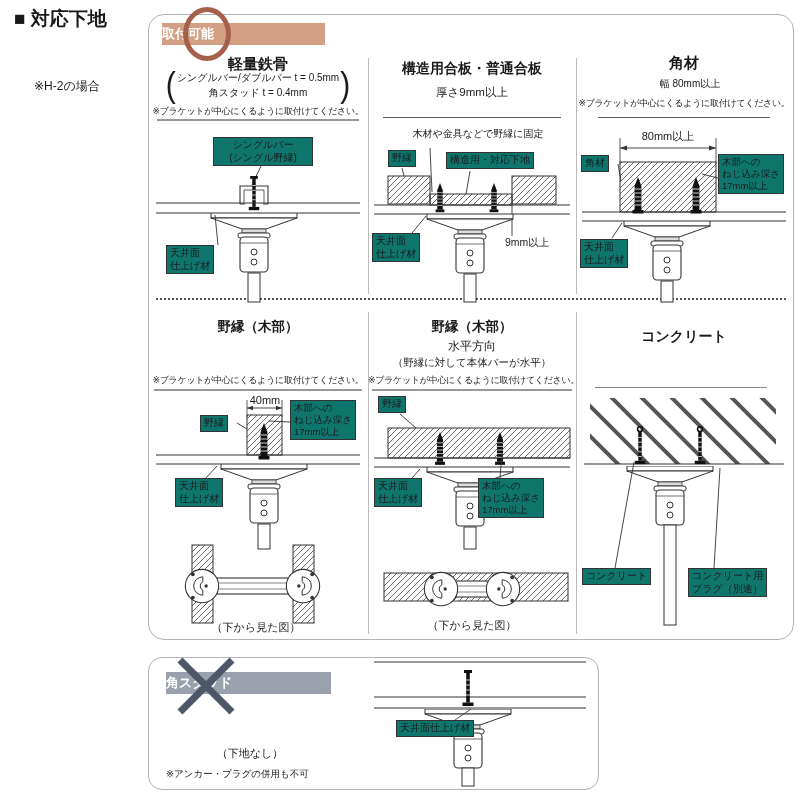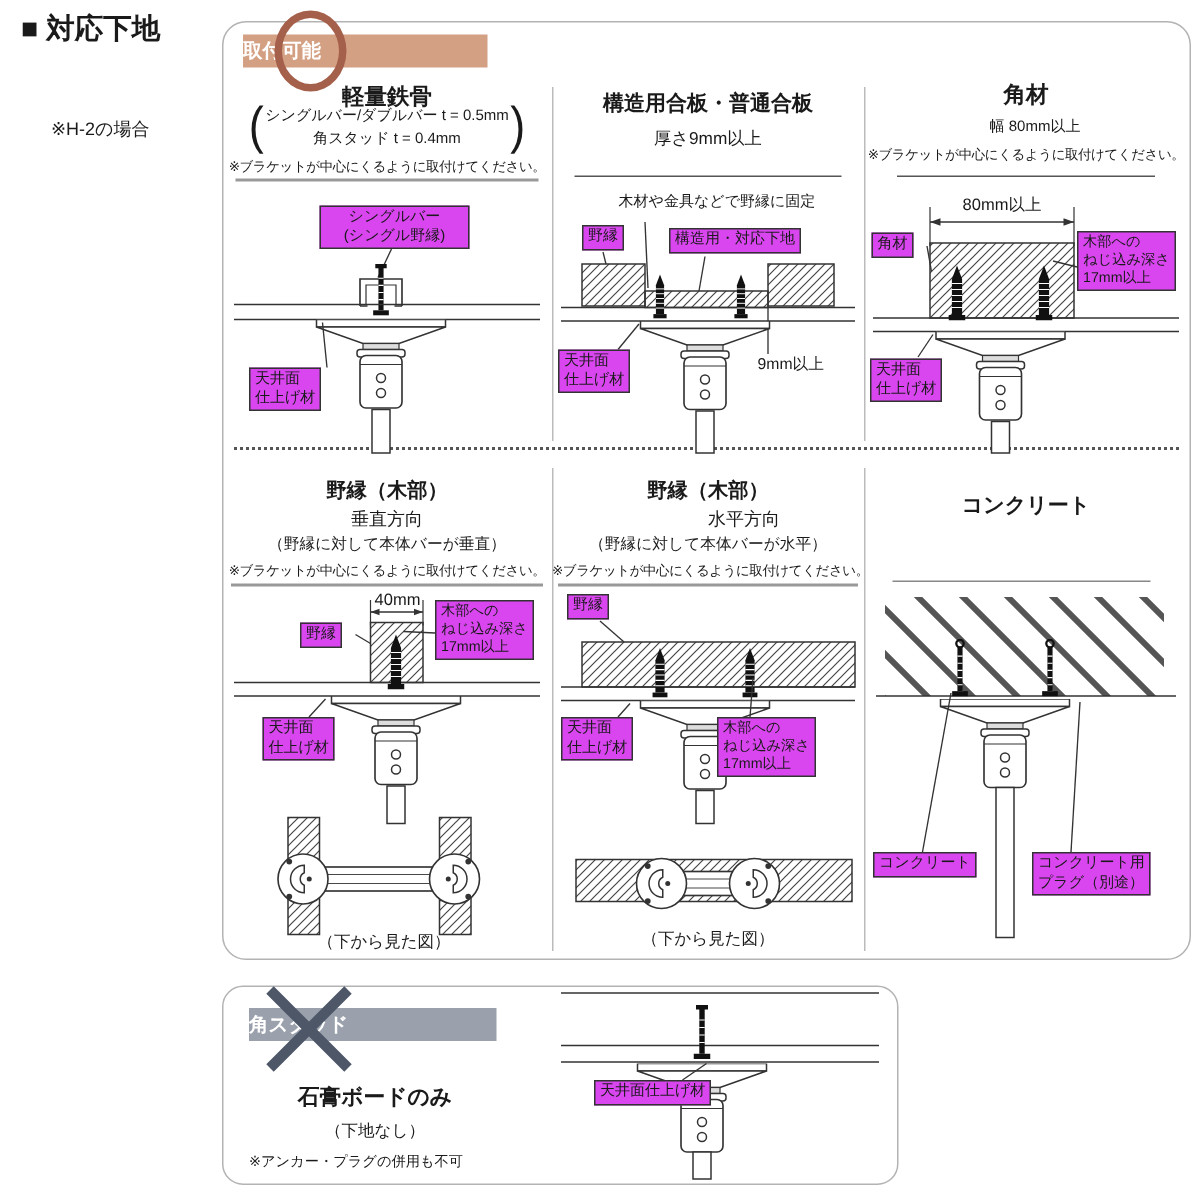--- a/index.html
+++ b/index.html
@@ -1,20 +1,20 @@
 <!DOCTYPE html>
 <html style="--banner_ok: #d4a083; --circle_ok: #a5604b; --banner_ng: #9aa1ac; --x_ng: #4d5768;"><head>
 <meta charset="utf-8">
 <style>
   html,body{margin:0;padding:0;background:#fff;}
   #stage{position:relative;width:800px;height:800px;background:#fff;overflow:hidden;
          font-family:"Liberation Sans","DejaVu Sans",sans-serif;color:#1a1a1a;}
   .abs{position:absolute;}
   .ctr{text-align:center;}
-  .lbl{position:absolute;border:1px solid #333;background:#d946ef;font-size:10px;line-height:1.25;
+  .lbl{position:absolute;border:1px solid #333;background:#0f766e;font-size:10px;line-height:1.25;
        padding:1px 3px;text-align:center;white-space:nowrap;z-index:3;}
   .lbl.left{text-align:left;}
   .txt{position:absolute;white-space:nowrap;z-index:3;}
   .hr{position:absolute;height:0;z-index:1;}
   .vline{position:absolute;width:1px;background:#bbb;z-index:1;}
   .panel-note{font-size:9px;letter-spacing:-0.3px;}
   svg.diag{position:absolute;z-index:2;overflow:visible;}
   .bigp{font-size:30px;font-weight:300;line-height:1;transform:scaleY(1.15);}
   .paren-flex{display:flex;align-items:center;justify-content:center;gap:1px;}
   .spec{font-size:10px;line-height:1.5;white-space:nowrap;}
@@ -172,22 +172,20 @@
   <div class="txt ctr" style="left:608px;top:129px;width:120px;font-size:11px;">80mm以上</div>
   <div class="lbl" style="left:581px;top:155px;">角材</div>
   <div class="lbl left" style="left:718px;top:154px;font-size:9.5px;">
     <span>木部への</span><br><span>ねじ込み深さ</span><br><span>17mm以上</span>
   </div>
   <div class="lbl left" style="left:580px;top:239px;">
     <span>天井面</span><br><span>仕上げ材</span>
   </div>
 
   <div class="txt ctr" style="left:148px;top:318px;width:220px;font-size:13.5px;font-weight:bold;">野縁（木部）</div>
-  <div class="txt ctr" style="left:148px;top:338px;width:220px;font-size:12px;">垂直方向</div>
-  <div class="txt ctr" style="left:148px;top:356px;width:220px;font-size:10.5px;">（野縁に対して本体バーが垂直）</div>
   <div class="txt ctr panel-note" style="left:148px;top:374px;width:220px;">※ブラケットが中心にくるように取付けてください。</div>
   <div class="hr" style="left:154px;top:389px;width:208px;border-top:2px solid #999;"></div>
 
   <svg class="diag" style="left:148px;top:392px;" width="220" height="248" viewBox="0 0 220 248">
     <path d="M99,16 H134" stroke="#333" stroke-width="0.9"></path>
     <polygon points="99,16 105,13.8 105,18.2" fill="#333"></polygon>
     <polygon points="134,16 128,13.8 128,18.2" fill="#333"></polygon>
     <path d="M99,8 V25 M134,8 V25" stroke="#333" stroke-width="0.8"></path>
     <path d="M89,31 L99,37" stroke="#333" stroke-width="0.9" fill="none"></path>
     <rect x="99" y="23" width="35" height="40" fill="url(#hatchW)" stroke="#333" stroke-width="1"></rect>
@@ -208,21 +206,21 @@
   <div class="lbl" style="left:200px;top:415px;">野縁</div>
   <div class="lbl left" style="left:290px;top:400px;font-size:9.5px;">
     <span>木部への</span><br><span>ねじ込み深さ</span><br><span>17mm以上</span>
   </div>
   <div class="lbl left" style="left:175px;top:478px;">
     <span>天井面</span><br><span>仕上げ材</span>
   </div>
   <div class="txt ctr" style="left:156px;top:620px;width:200px;font-size:11px;">（下から見た図）</div>
 
   <div class="txt ctr" style="left:368px;top:318px;width:208px;font-size:13.5px;font-weight:bold;">野縁（木部）</div>
-  <div class="txt ctr" style="left:368px;top:338px;width:208px;font-size:12px;padding-left:24px;">水平方向</div>
+  <div class="txt ctr" style="left:368px;top:338px;width:208px;font-size:12px;">水平方向</div>
   <div class="txt ctr" style="left:368px;top:356px;width:208px;font-size:10.5px;">（野縁に対して本体バーが水平）</div>
   <div class="txt ctr panel-note" style="left:368px;top:374px;width:208px;">※ブラケットが中心にくるように取付けてください。</div>
   <div class="hr" style="left:372px;top:389px;width:200px;border-top:2px solid #999;"></div>
 
   <svg class="diag" style="left:368px;top:392px;" width="208" height="248" viewBox="0 0 208 248">
     <path d="M32,22 L48,36" stroke="#333" stroke-width="0.9" fill="none"></path>
     <rect x="20" y="36" width="182" height="30" fill="url(#hatchW)" stroke="#333" stroke-width="1"></rect>
     <path d="M6,66 H202 M6,75 H202" stroke="#333" stroke-width="1"></path>
     <use href="#screwU" x="66" y="40" width="12" height="36"></use>
     <use href="#screwU" x="126" y="40" width="12" height="36"></use>
@@ -261,21 +259,20 @@
   <div class="lbl" style="left:582px;top:568px;">コンクリート</div>
   <div class="lbl left" style="left:688px;top:568px;">
     <span>コンクリート用</span><br><span>プラグ（別途）</span>
   </div>
 
   <div id="ngbox"></div>
   <div id="ng-banner" class="banner">角スタッド</div>
   <svg class="diag" style="left:176px;top:658px;z-index:2;" width="60" height="56" viewBox="0 0 60 56">
     <path d="M4,2 L56,54 M56,2 L4,54" stroke="#4d5768" stroke-width="7" fill="none"></path>
   </svg>
-  <div class="txt ctr" style="left:160px;top:722px;width:180px;font-size:14.5px;font-weight:bold;">石膏ボードのみ</div>
   <div class="txt ctr" style="left:160px;top:746px;width:180px;font-size:11px;">（下地なし）</div>
   <div class="txt" style="left:166px;top:768px;font-size:9.5px;">※アンカー・プラグの併用も不可</div>
 
   <svg class="diag" style="left:360px;top:656px;" width="230" height="130" viewBox="0 0 230 130">
     <path d="M14,6 H226" stroke="#333" stroke-width="1"></path>
     <path d="M14,41 H226 M14,52 H226" stroke="#333" stroke-width="1"></path>
     <use href="#screwD" x="102" y="14" width="12" height="40"></use>
     <use href="#dev" x="63" y="53" width="90" height="60"></use>
     <rect x="102" y="112" width="12" height="18" fill="#fff" stroke="#333" stroke-width="1"></rect>
     <path d="M95,64 L111,53" stroke="#333" stroke-width="0.9" fill="none"></path>

